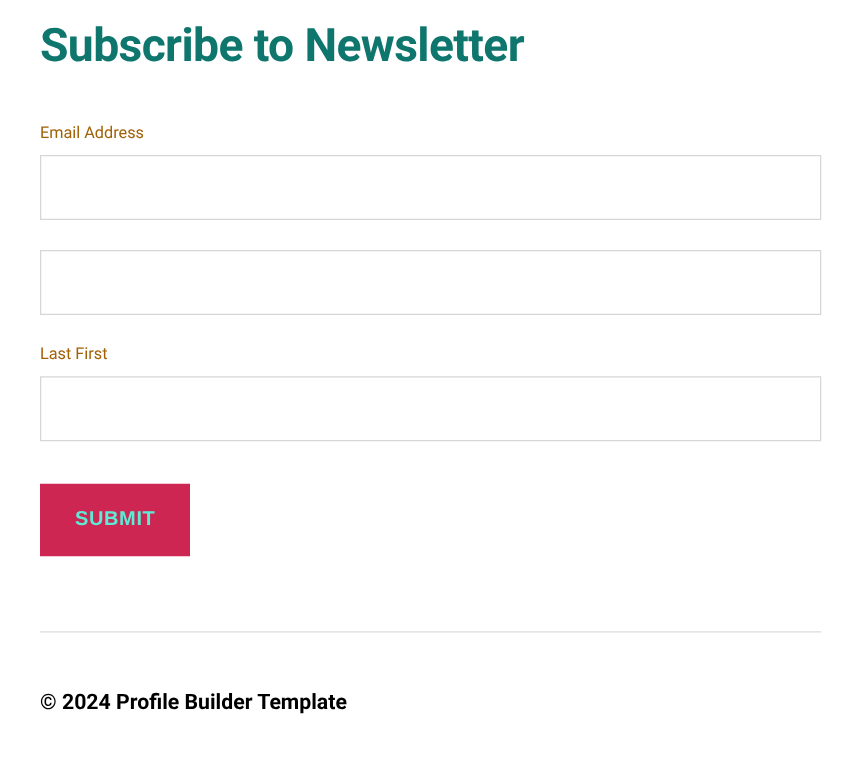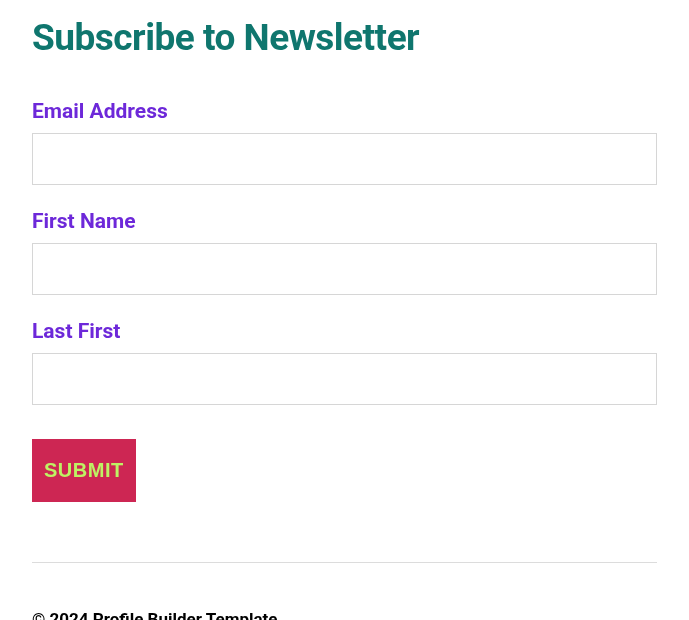--- a/index.html
+++ b/index.html
@@ -18,43 +18,43 @@
       font-weight: 700;
       color: #0f766e;
       letter-spacing: -0.5px;
       margin-bottom: 40px;
     }
     .form-group {
       margin-bottom: 24px;
     }
     .form-label {
       display: block;
-      font-size: 21px;
-      color: #6d28d9;
+      font-size: 13px;
+      color: #a16207;
       margin-bottom: 10px;
-      font-weight: 700;
+      font-weight: 400;
     }
     .form-input {
       width: 100%;
       height: 52px;
       border: 1px solid #d6d6d6;
       padding: 12px;
       font-size: 16px;
       box-sizing: border-box;
       background: #ffffff;
     }
     .submit-button {
       background: #cd2653;
-      color: #bef264;
+      color: #5eead4;
       border: none;
-      font-size: 20px;
+      font-size: 16px;
       font-weight: 600;
       text-transform: uppercase;
       letter-spacing: 0.5px;
-      padding: 20px 12px;
+      padding: 20px 28px;
       cursor: pointer;
       margin-top: 10px;
     }
     .footer-divider {
       border: none;
       border-top: 1px solid #dcdcdc;
       margin-top: 60px;
       margin-bottom: 46px;
     }
     .footer {
@@ -77,21 +77,20 @@
 
 <h1>Subscribe to Newsletter</h1>
 
 <form>
   <div class="form-group">
     <label class="form-label">Email Address</label>
     <input type="email" class="form-input" value="" style="">
   </div>
 
   <div class="form-group">
-    <label class="form-label">First Name</label>
     <input type="text" class="form-input" value="" style="">
   </div>
 
   <div class="form-group">
     <label class="form-label">Last First</label>
     <input type="text" class="form-input" value="" style="">
   </div>
 
   <button type="submit" class="submit-button">Submit</button>
 </form>

